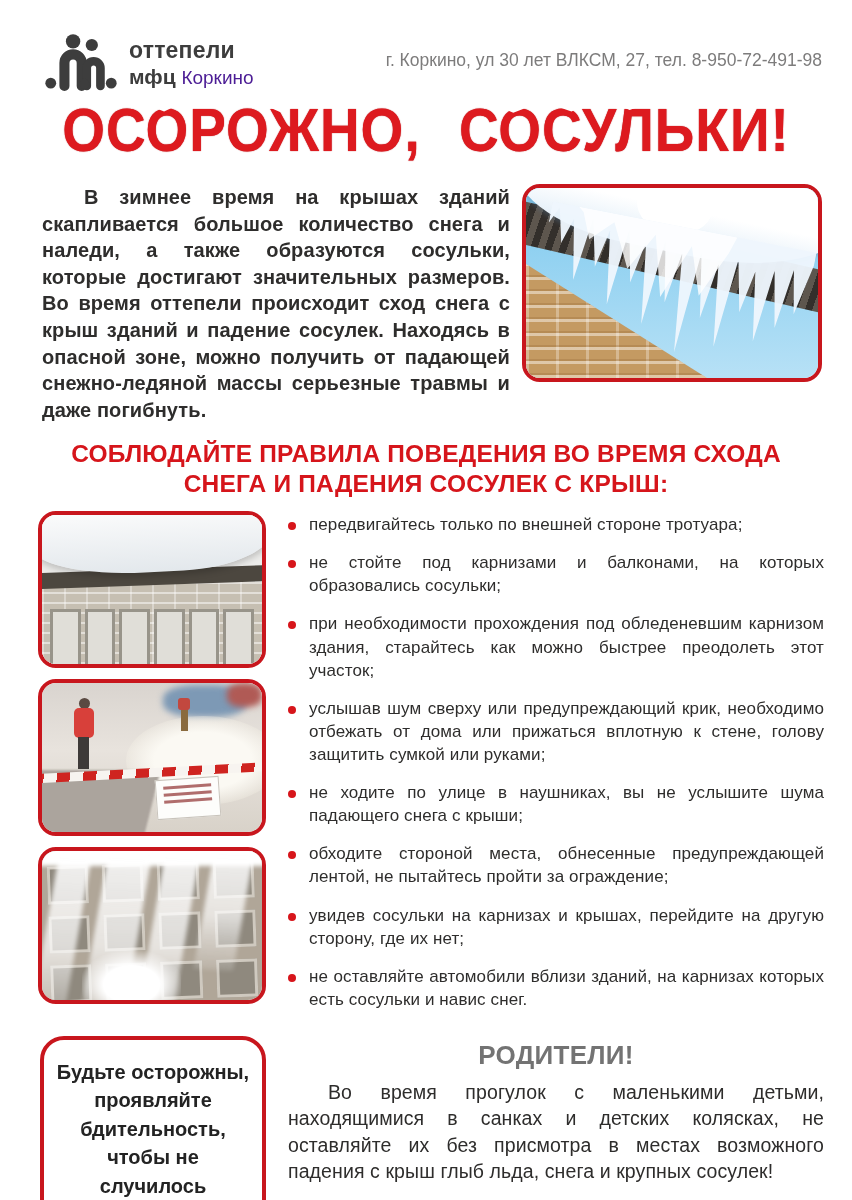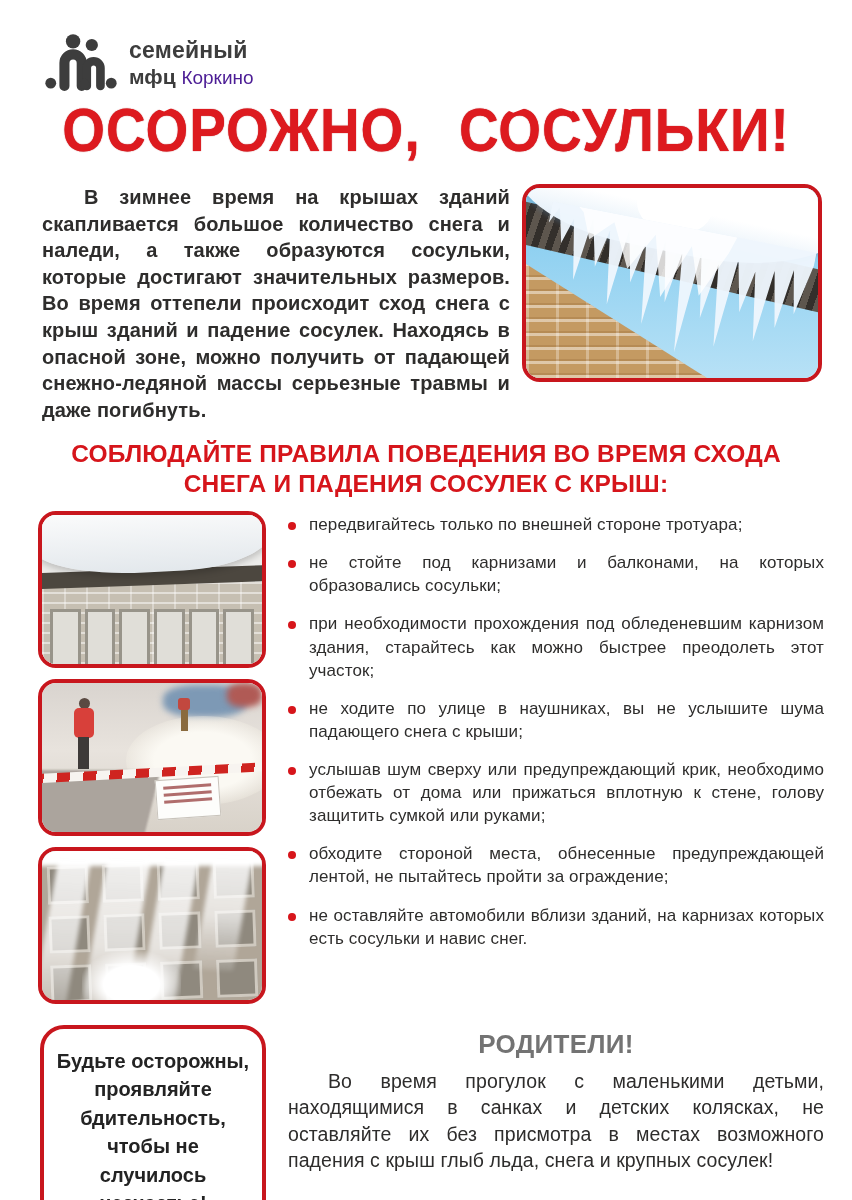--- a/index.html
+++ b/index.html
@@ -128,27 +128,28 @@
           <circle cx="39" cy="12" r="10" stroke="none"></circle>
           <circle cx="65" cy="17" r="8.5" stroke="none"></circle>
           <path d="M27 74 V42 A 12 12 0 0 1 51 42 V74" fill="none" stroke-width="14" stroke-linecap="round"></path>
           <path d="M58 74 V49 A 9.5 9.5 0 0 1 77 49 V74" fill="none" stroke-width="12" stroke-linecap="round"></path>
           <circle cx="8" cy="70" r="7.5" stroke="none"></circle>
           <circle cx="54.5" cy="71" r="7" stroke="none"></circle>
           <circle cx="92" cy="70" r="7.5" stroke="none"></circle>
         </g>
       </svg>
       <div class="logo-text">
-        <div class="logo-line1">семейный</div>
+        <div class="logo-line1">оттепели</div>
         <div class="logo-line2">
           <span class="mfc">мфц</span>
           <span class="city">Коркино</span>
         </div>
       </div>
     </div>
+    <div class="address">г. Коркино, ул 30 лет ВЛКСМ, 27, тел. 8-950-72-491-98</div>
   </header>
 
   <div class="title-wrap">
     <h1 class="title">
       <span class="title-red">ОСОРОЖНО, СОСУЛЬКИ!</span>
       <span class="title-snow" aria-hidden="true">ОСОРОЖНО, СОСУЛЬКИ!</span>
     </h1>
   </div>
 
   <section class="intro-row">
@@ -239,29 +240,33 @@
       <li>
           <span class="dot"></span>
           <span class="rule-text">не стойте под карнизами и балконами, на которых образовались сосульки;</span>
         </li>
       <li>
           <span class="dot"></span>
           <span class="rule-text">при необходимости прохождения под обледеневшим карнизом здания, старайтесь как можно быстрее преодолеть этот участок;</span>
         </li>
       <li>
           <span class="dot"></span>
+          <span class="rule-text">услышав шум сверху или предупреждающий крик, необходимо отбежать от дома или прижаться вплотную к стене, голову защитить сумкой или руками;</span>
+        </li>
+      <li>
+          <span class="dot"></span>
           <span class="rule-text">не ходите по улице в наушниках, вы не услышите шума падающего снега с крыши;</span>
         </li>
       <li>
           <span class="dot"></span>
-          <span class="rule-text">услышав шум сверху или предупреждающий крик, необходимо отбежать от дома или прижаться вплотную к стене, голову защитить сумкой или руками;</span>
-        </li>
-      <li>
-          <span class="dot"></span>
           <span class="rule-text">обходите стороной места, обнесенные предупреждающей лентой, не пытайтесь пройти за ограждение;</span>
+        </li>
+      <li>
+          <span class="dot"></span>
+          <span class="rule-text">увидев сосульки на карнизах и крышах, перейдите на другую сторону, где их нет;</span>
         </li>
       <li>
           <span class="dot"></span>
           <span class="rule-text">не оставляйте автомобили вблизи зданий, на карнизах которых есть сосульки и навис снег.</span>
         </li>
     </ul>
   </section>
 
   <section class="bottom-row">
     <div class="caution-box">Будьте осторожны, проявляйте бдительность, чтобы не случилось несчастье!</div>

